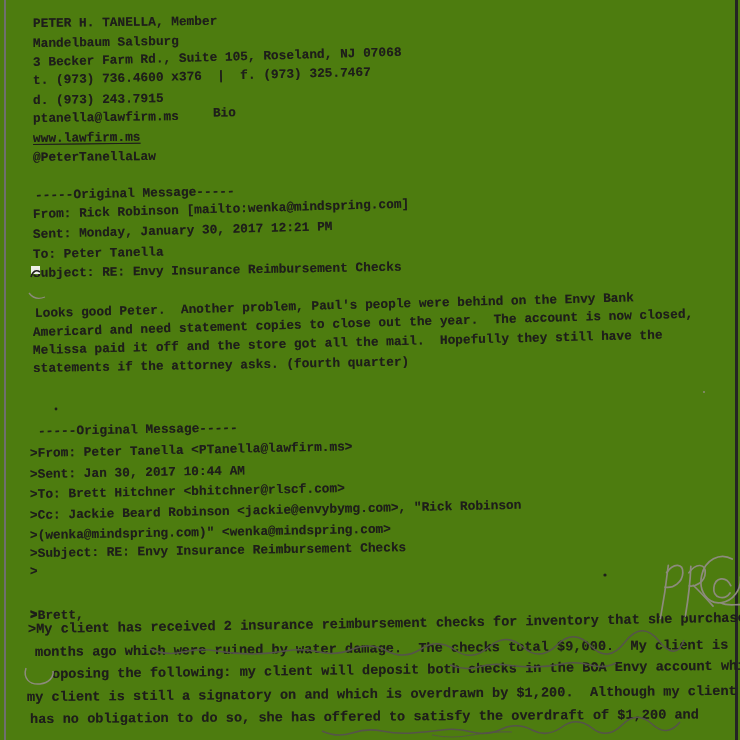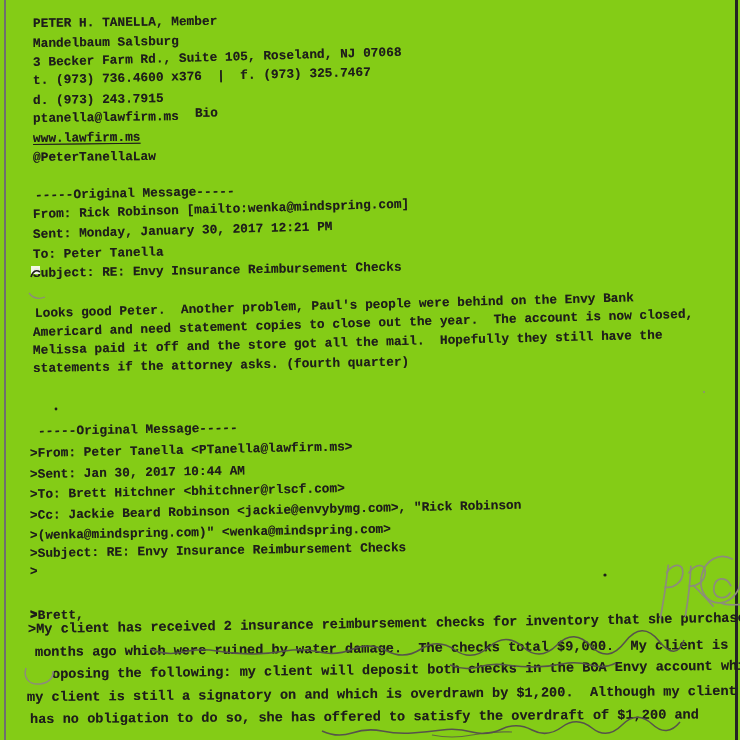--- a/index.html
+++ b/index.html
@@ -1,37 +1,37 @@
 <!DOCTYPE html>
 <html><head>
 <meta charset="utf-8">
 <style>
   html,body{margin:0;padding:0;background:#ffffff;}
   .page{
     position:relative;
     width:740px;height:740px;
-    background:#84cc16;
+    background:#4d7c0f;
     overflow:hidden;
     font-family:"Liberation Mono","DejaVu Sans Mono",monospace;
     color:#1e1d1b;
   }
   .ln{
     position:absolute;
     white-space:pre;
     font-weight:bold;
     font-size:12.8px;
     line-height:15px;
     letter-spacing:0px;
     transform:rotate(var(--r,0deg));
     transform-origin:0 50%;
     text-shadow:0 0 0.5px rgba(30,29,27,.55);
   }
   .ln.big{font-size:13.6px;}
   .underlined{text-decoration:underline;text-underline-offset:2px;}
-  .bio{position:relative;top:-3px;margin-left:16px;}
+  .bio{position:relative;top:-3px;margin-left:34px;}
   .edge{position:absolute;top:0;bottom:0;}
   .edge.left{left:4px;width:2px;background:#6f6f6f;}
   .edge.right{left:735px;width:3px;background:#242424;}
   svg.marks{position:absolute;left:0;top:0;pointer-events:none;}
   .smudge{position:absolute;background:#fcfcfa;opacity:.92;}
 </style>
 </head>
 <body>
 
 <div class="page">

